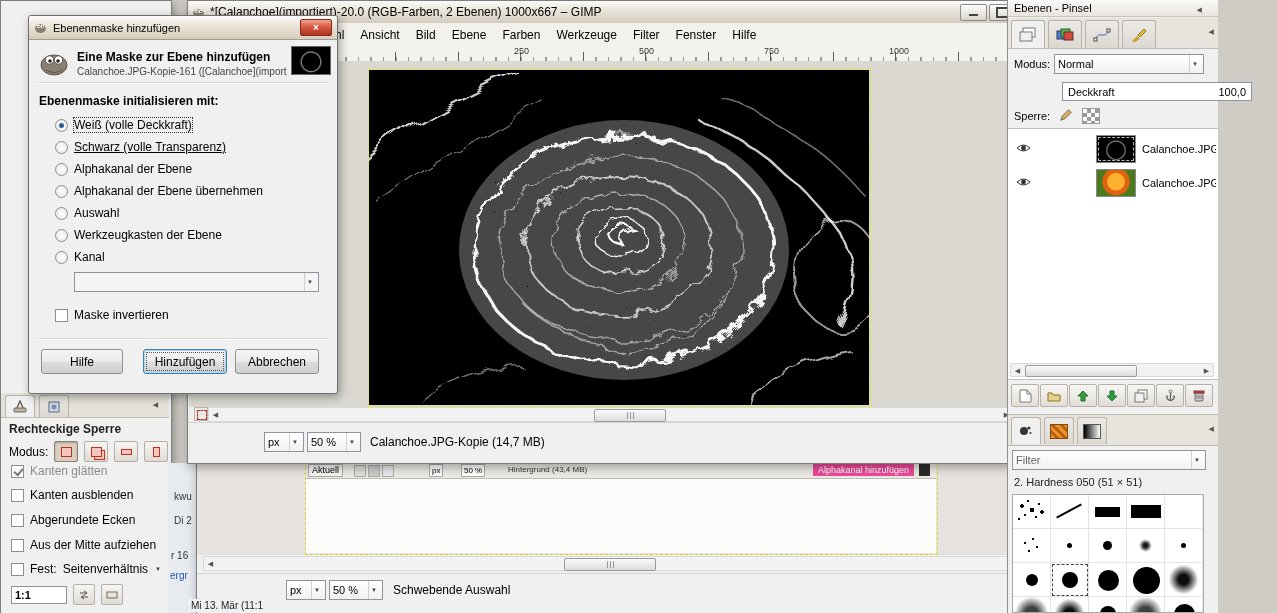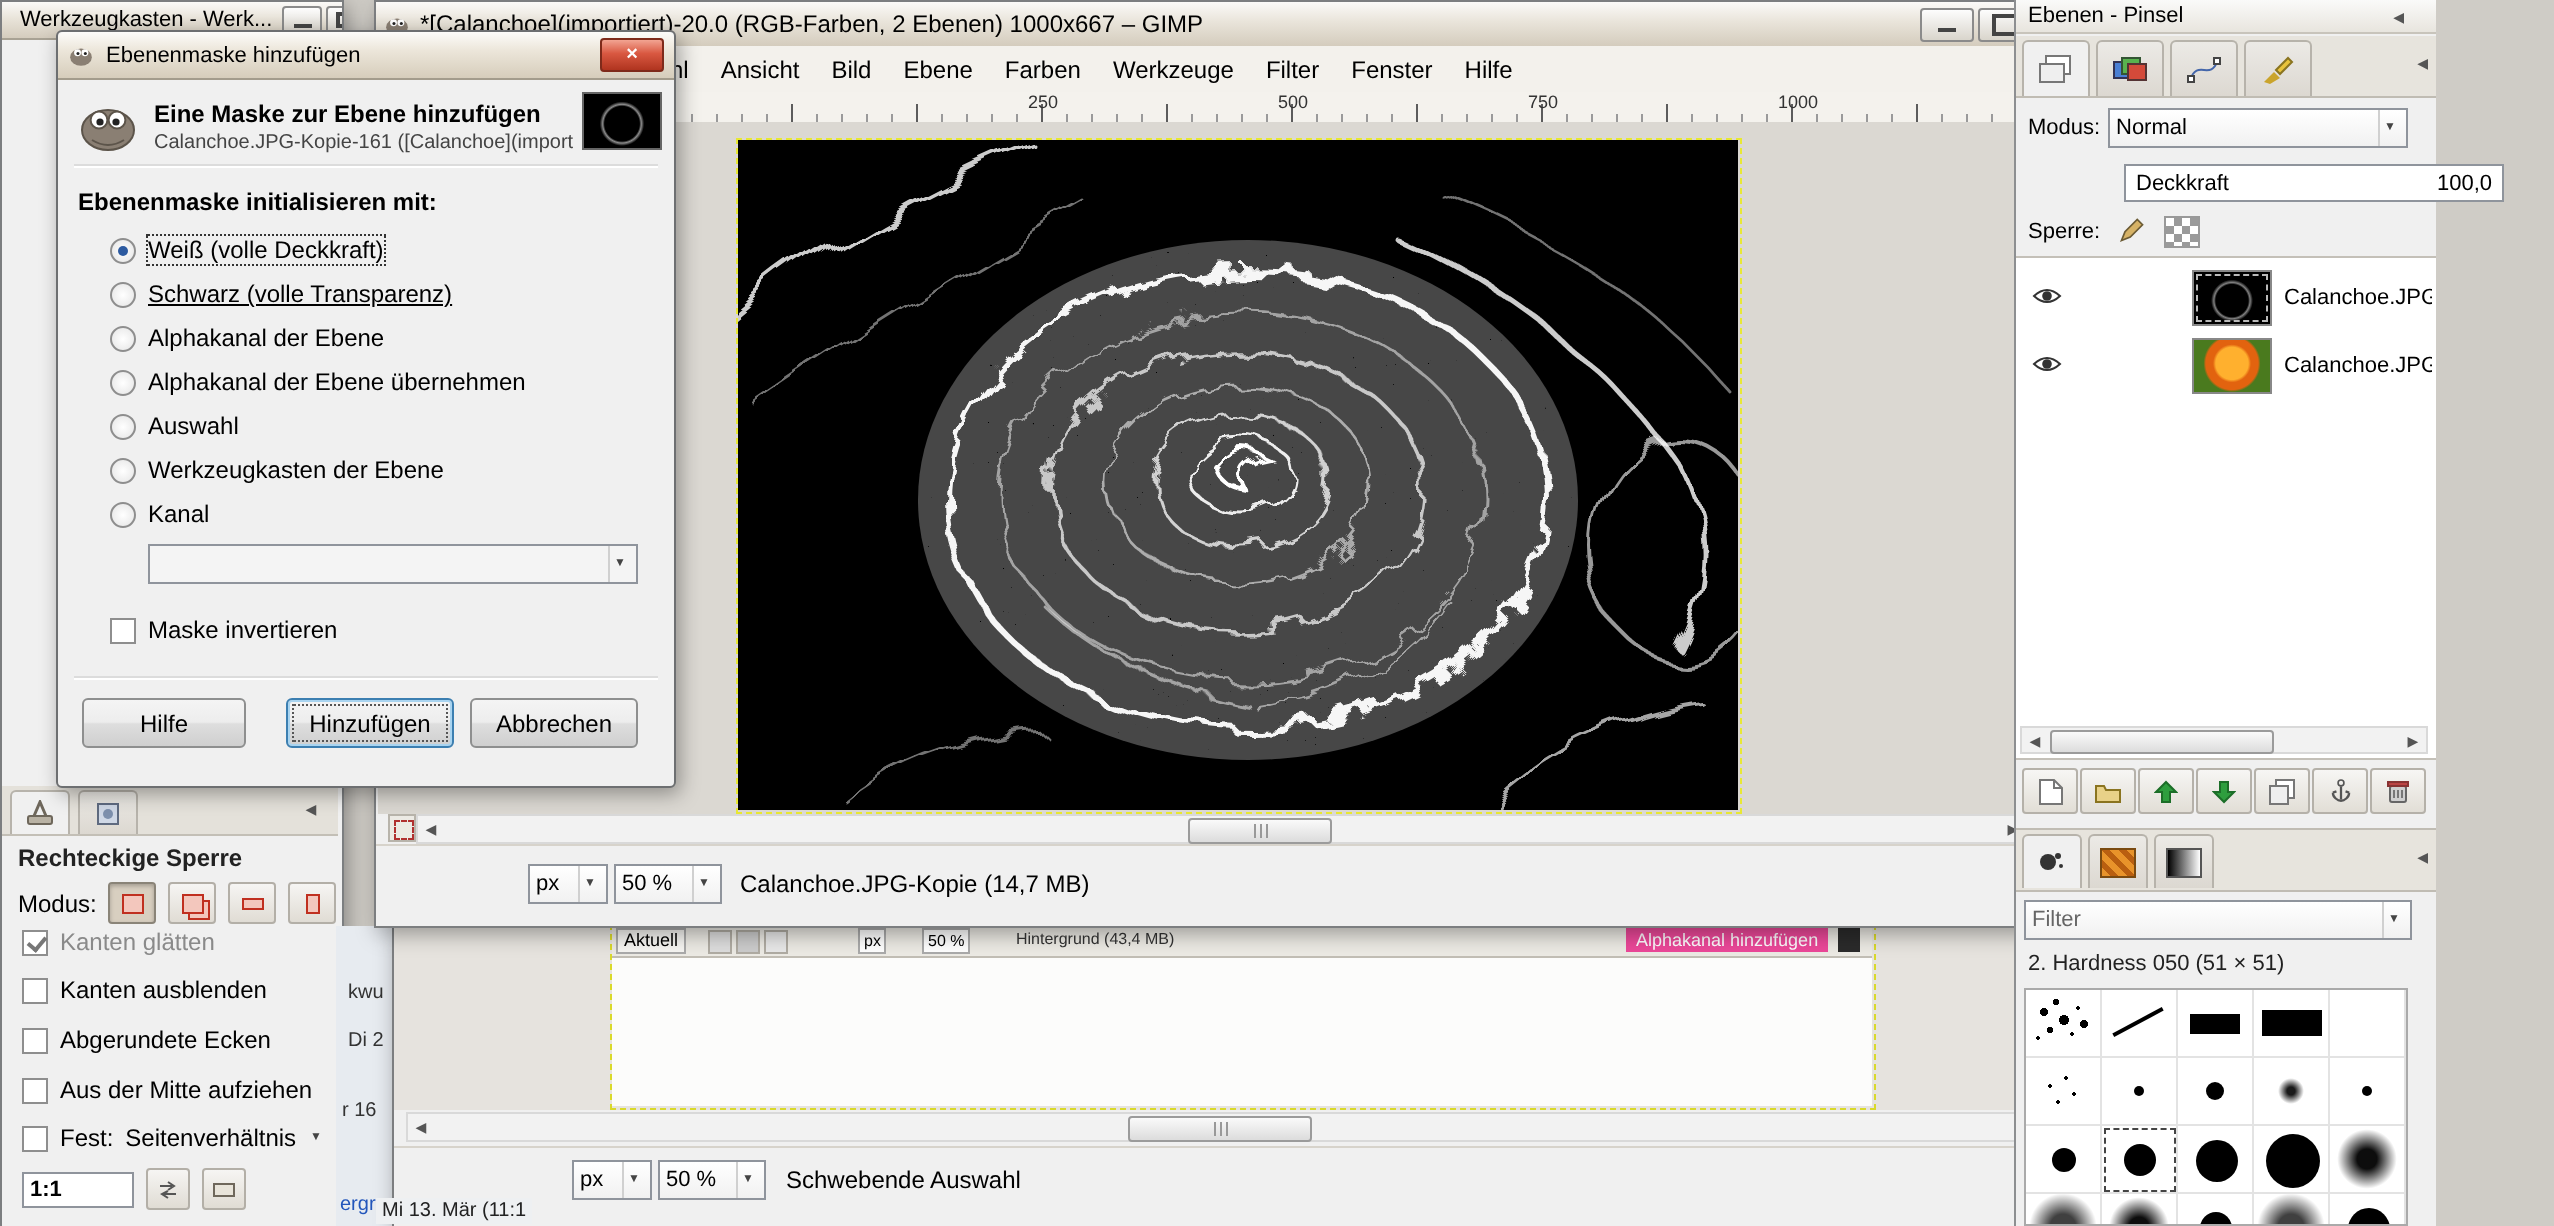--- a/index.html
+++ b/index.html
@@ -101,38 +101,20 @@
   .panplus::after{content:"";position:absolute;left:1px;top:6px;width:11px;height:1.5px;background:#555;}
   .eyeicon svg{display:block;}
   .disabled-text{color:#8a8a8a;}
   input.ratio{width:56px;height:18px;border:1px solid #8f949c;font-size:11px;padding:0 3px;box-sizing:border-box;
               font-family:"Liberation Sans",sans-serif;font-weight:bold;}
 </style>
 </head>
 <body>
 
 <div class="win" id="toolbox" style="left:0;top:0;width:170px;height:613px;z-index:1;">
-  <div class="titlebar">
-    <svg width="12" height="12" viewBox="0 0 12 12">
-        <ellipse cx="6" cy="7" rx="5" ry="4" fill="#8a7f73"></ellipse>
-        <circle cx="4.4" cy="5" r="1.6" fill="#fff"></circle>
-        <circle cx="7.8" cy="5" r="1.6" fill="#fff"></circle>
-        <circle cx="4.6" cy="5.3" r=".7" fill="#222"></circle>
-        <circle cx="8" cy="5.3" r=".7" fill="#222"></circle>
-      </svg>
-    <span>Werkzeugkasten - Werk...</span>
-    <span class="winbtns">
-      <span class="wbtn" style="width:18px;height:12px;">
-          <span class="minline"></span>
-        </span>
-      <span class="wbtn" style="width:18px;height:12px;">
-          <span class="maxbox" style="width:6px;height:4px;"></span>
-        </span>
-    </span>
-  </div>
 
   <div class="abs" style="left:0;top:392px;width:168px;height:24px;background:#e4e1da;border-bottom:1px solid #c3bfb6;">
     <span class="tab active" style="position:absolute;left:4px;top:2px;width:30px;height:22px;">
       <svg width="14" height="14" viewBox="0 0 14 14">
           <rect x="1" y="8" width="12" height="4" rx="1" fill="#b9b2a4" stroke="#6e675b"></rect>
           <path d="M4 8 L7 1 L10 8" fill="none" stroke="#6e675b" stroke-width="1.5"></path>
         </svg>
     </span>
     <span class="tab" style="position:absolute;left:38px;top:2px;width:30px;height:22px;">
       <svg width="14" height="14" viewBox="0 0 14 14">
@@ -195,21 +177,21 @@
           <rect x="1" y="3" width="10" height="6" fill="#e8e4da" stroke="#6e675b"></rect>
         </svg>
     </span>
   </div>
 </div>
 
 <div class="abs" style="left:168px;top:463px;width:30px;height:150px;background:#e7ebf0;border-right:1px solid #9aa0a8;z-index:2;">
   <span class="frag" style="left:6px;top:28px;">kwu</span>
   <span class="frag" style="left:6px;top:52px;">Di 2</span>
   <span class="frag" style="left:3px;top:87px;">r 16</span>
-  <span class="frag" style="left:2px;top:134px;color:#2255bb;">ergr</span>
+  <span class="frag" style="left:2px;top:107px;color:#2255bb;">ergr</span>
 </div>
 <div class="frag" style="left:188px;top:599px;z-index:7;color:#222;background:#eef0f2;padding:0 3px;height:13px;line-height:13px;">Mi 13. Mär (11:1</div>
 
 <div class="win" id="bgwin" style="left:196px;top:463px;width:866px;height:150px;z-index:3;border-top:none;">
 
   <div class="abs" style="left:0;top:0;right:16px;bottom:58px;background:#e6e3de;"></div>
 
   <div class="abs" style="left:109px;top:0;width:630px;height:90px;background:#fcfcfb;">
     <div class="abs" style="left:0;top:0;width:630px;height:15px;background:#eceae4;border-bottom:1px solid #c2beb5;">
       <span class="abs" style="left:2px;top:1px;height:11px;border:1px solid #aaa;background:#f6f5f2;font-size:9px;padding:0 3px;line-height:11px;">Aktuell</span>

